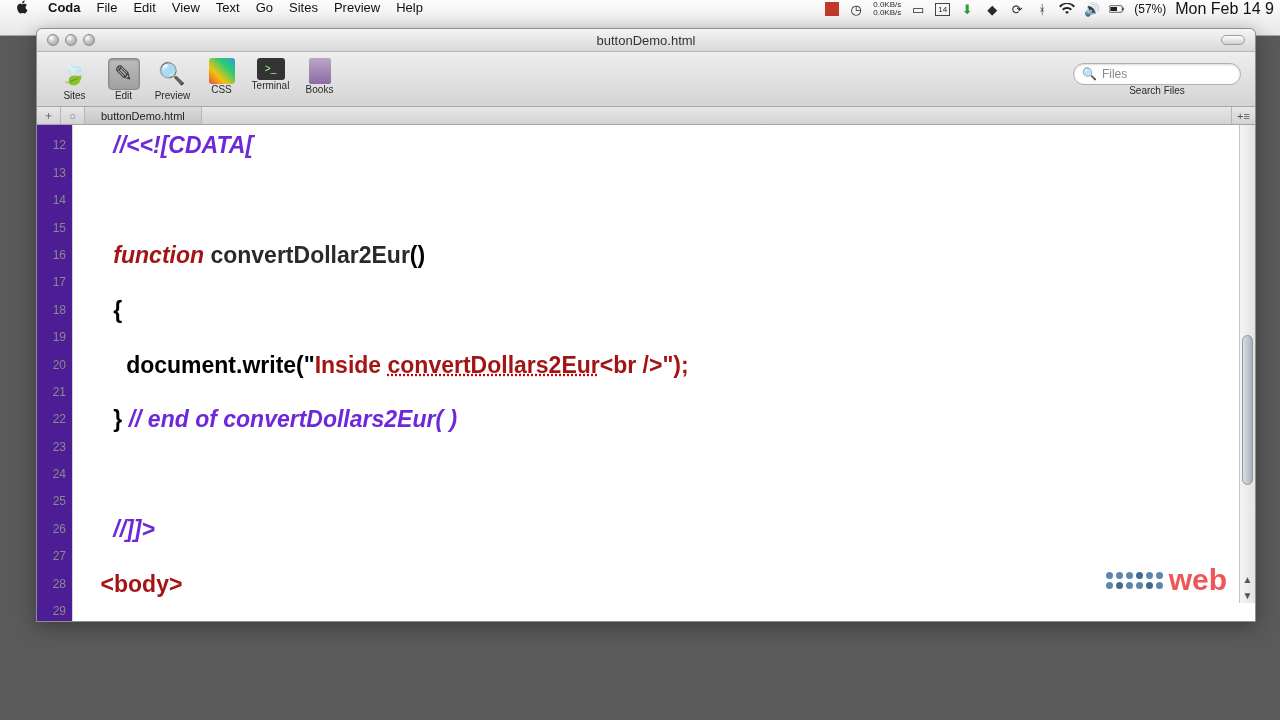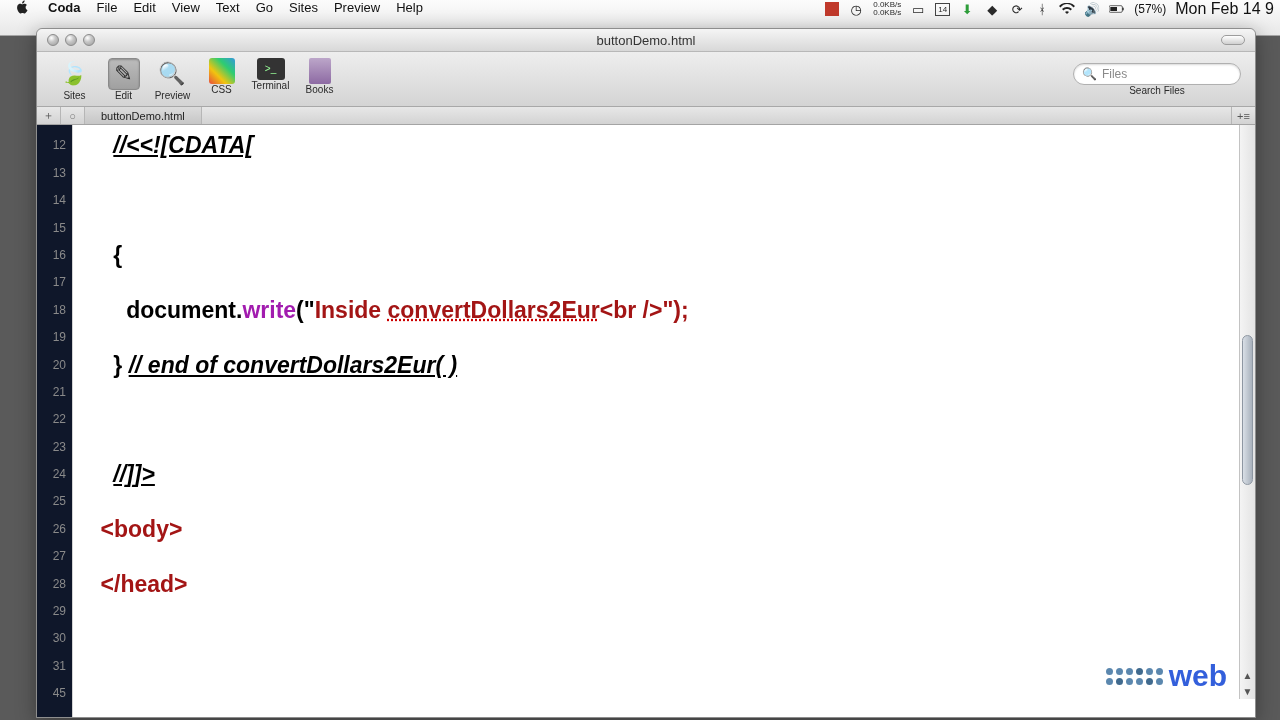--- a/index.html
+++ b/index.html
@@ -10,21 +10,21 @@
 .menubar .apple { width:20px; display:flex; justify-content:center; margin:0 8px 0 12px; }
 .menubar .app-name { font-weight:bold; padding:0 8px; }
 .menubar .menu { padding:0 8px; }
 .menubar-right { margin-left:auto; display:flex; align-items:center; gap:9px; padding-right:6px; font-size:12px; }
 .mb-icon { width:16px; height:16px; display:flex; align-items:center; justify-content:center; color:#2a2a2a; font-size:13px; }
 .battery-text{ font-size:12px;}
 .clock{ font-size:16px;}
 .net-rates{ display:flex; flex-direction:column; line-height:8px; font-size:8px; color:#2a2a2a; align-items:flex-end; }
 
 
-.window { position:absolute; left:36px; top:28px; width:1220px; height:690px; background:#ececec; border:1px solid #8e8e8e; border-radius:6px 6px 0 0; box-shadow:0 4px 20px rgba(0,0,0,.35); display:flex; flex-direction:column; }
+.window { position:absolute; left:36px; top:28px; width:1220px; height:594px; background:#ececec; border:1px solid #8e8e8e; border-radius:6px 6px 0 0; box-shadow:0 4px 20px rgba(0,0,0,.35); display:flex; flex-direction:column; }
 .titlebar { height:23px; background:linear-gradient(#f5f5f5,#d8d8d8); border-bottom:1px solid #b8b8b8; border-radius:6px 6px 0 0; display:flex; align-items:center; position:relative; }
 .traffic { display:flex; gap:6px; padding-left:10px; }
 .tl { width:12px; height:12px; border-radius:50%; background:radial-gradient(circle at 35% 30%,#fff 0%,#c8c8c8 40%,#9a9a9a 100%); border:1px solid #8c8c8c; }
 .wintitle { position:absolute; left:0; right:0; text-align:center; font-size:13px; color:#333; }
 .pill { position:absolute; right:10px; width:24px; height:10px; border-radius:5px; background:linear-gradient(#fff,#cfcfcf); border:1px solid #9c9c9c; }
 
 .toolbar { height:55px; background:linear-gradient(#eeeeee,#d4d4d4); border-bottom:1px solid #a8a8a8; display:flex; align-items:center; padding:0 14px; }
 .tool-group{ display:flex; gap:2px;}
 .tool { width:47px; display:flex; flex-direction:column; align-items:center; font-size:10px; color:#2a2a2a; }
 .tool .glyph{ width:32px; height:32px; border-radius:4px; display:flex; align-items:center; justify-content:center; font-size:22px;}
@@ -34,34 +34,34 @@
 .search-field{ width:168px; height:22px; border-radius:11px; border:1px solid #b0b0b0; background:#fff; display:flex; align-items:center; padding:0 8px; box-shadow:inset 0 1px 2px rgba(0,0,0,.15); font-size:12px; color:#8a8a8a; gap:5px;}
 
 .tabbar{ height:18px; background:linear-gradient(#e7e7e7,#d3d3d3); border-bottom:1px solid #a4a4a4; display:flex; align-items:stretch; font-size:11px;}
 .tab-add{ width:24px; display:flex; align-items:center; justify-content:center; border-right:1px solid #b6b6b6; color:#555;}
 .tab-close{ width:24px; display:flex; align-items:center; justify-content:center; border-right:1px solid #b6b6b6; color:#777;}
 .tab{ padding:0 16px; display:flex; align-items:center; background:linear-gradient(#dcdcdc,#c6c6c6); border-right:1px solid #b6b6b6; color:#222;}
 .tab-menu{ margin-left:auto; width:24px; display:flex; align-items:center; justify-content:center; border-left:1px solid #b6b6b6; color:#555;}
 
 
 .editor{ flex:1; display:flex; background:#fff; position:relative; overflow:hidden;}
-.gutter{ width:36px; background:#0f172a; border-right:1px solid #d4d4d4; font-size:12px; color:#8a8a8a; text-align:right; }
+.gutter{ width:36px; background:#4c1d95; border-right:1px solid #d4d4d4; font-size:12px; color:#8a8a8a; text-align:right; }
 .gutter div{ height:27.4px; line-height:27.4px; padding-right:6px;}
 .code{ flex:1; font-family:"Monaco","Menlo",monospace; font-size:23px; line-height:27.4px; color:#000; white-space:pre; padding-left:2px; overflow:hidden; position:relative; font-weight:bold;}
 .kw{ color:#a31515; font-style:italic;} 
 .fn{ color:#2a2a2a;}
 .tag{ color:#a31515;}
 .str{ color:#a31515;}
-.com{ color:#000000; font-style:italic;text-decoration:underline;}
+.com{ color:#6d28d9; font-style:italic;}
 .ul{ text-decoration:underline; text-decoration-color:#c00; text-decoration-style:dotted;}
 .vscroll{ position:absolute; right:0; top:0; bottom:18px; width:16px; background:linear-gradient(to right,#f4f4f4,#e3e3e3); border-left:1px solid #c3c3c3;}
 .vscroll .thumb{ position:absolute; left:2px; right:2px; top:210px; height:150px; border-radius:6px; background:linear-gradient(to right,#d9dfe6,#a8b1bc); border:1px solid #8e97a2;}
 .vscroll .arrow{ position:absolute; left:0; right:0; height:16px; display:flex; align-items:center; justify-content:center; color:#555; font-size:10px;}
 
-.watermark{ position:absolute; right:28px; bottom:24px; font-size:30px; color:#1d4ed8; font-family:"Georgia",serif; display:flex; align-items:center; gap:6px; opacity:.9;}
+.watermark{ position:absolute; right:28px; bottom:24px; font-size:30px; color:#ef4444; font-family:"Georgia",serif; display:flex; align-items:center; gap:6px; opacity:.9;}
 .watermark .dots{ display:grid; grid-template-columns:repeat(6,7px); grid-auto-rows:7px; gap:3px;}
 .watermark .dots span{ width:7px; height:7px; border-radius:50%; background:#4a7ba6;}
 .watermark .dots span.lg{ background:#2c5a82;}
 </style>
 </head>
 <body>
 
 <div class="menubar">
   <span class="apple">
     <svg width="14" height="14" viewBox="0 0 14 14">
@@ -186,22 +186,23 @@
         <div>27</div>
         <div>28</div>
         <div>29</div>
         <div>30</div>
         <div>31</div>
         <div>45</div>
       </div>
     <div class="code">
 <div style="margin-top:-20px">      <span class="com">//&lt;&lt;![CDATA[</span></div>
 <div> </div>
+<div>      <span class="kw">function</span> <span class="fn">convertDollar2Eur</span><span>()</span></div>
 <div>      <span>{</span></div>
-<div>        <span>document.</span><span style="color:#a21caf">write</span><span>("</span><span class="str">Inside </span><span class="str ul">convertDollars2Eur</span><span class="str">&lt;br /&gt;");</span></div>
+<div>        <span>document.</span><span style="color:#000000">write</span><span>("</span><span class="str">Inside </span><span class="str ul">convertDollars2Eur</span><span class="str">&lt;br /&gt;");</span></div>
 <div>      <span>} </span><span class="com">// end of convertDollars2Eur( )</span></div>
 <div> </div>
 <div>      <span class="com">//]]&gt;</span></div>
 <div>    <span class="tag">&lt;body&gt;</span></div>
 <div>    <span class="tag">&lt;/head&gt;</span></div>
 
 
 
 
 

